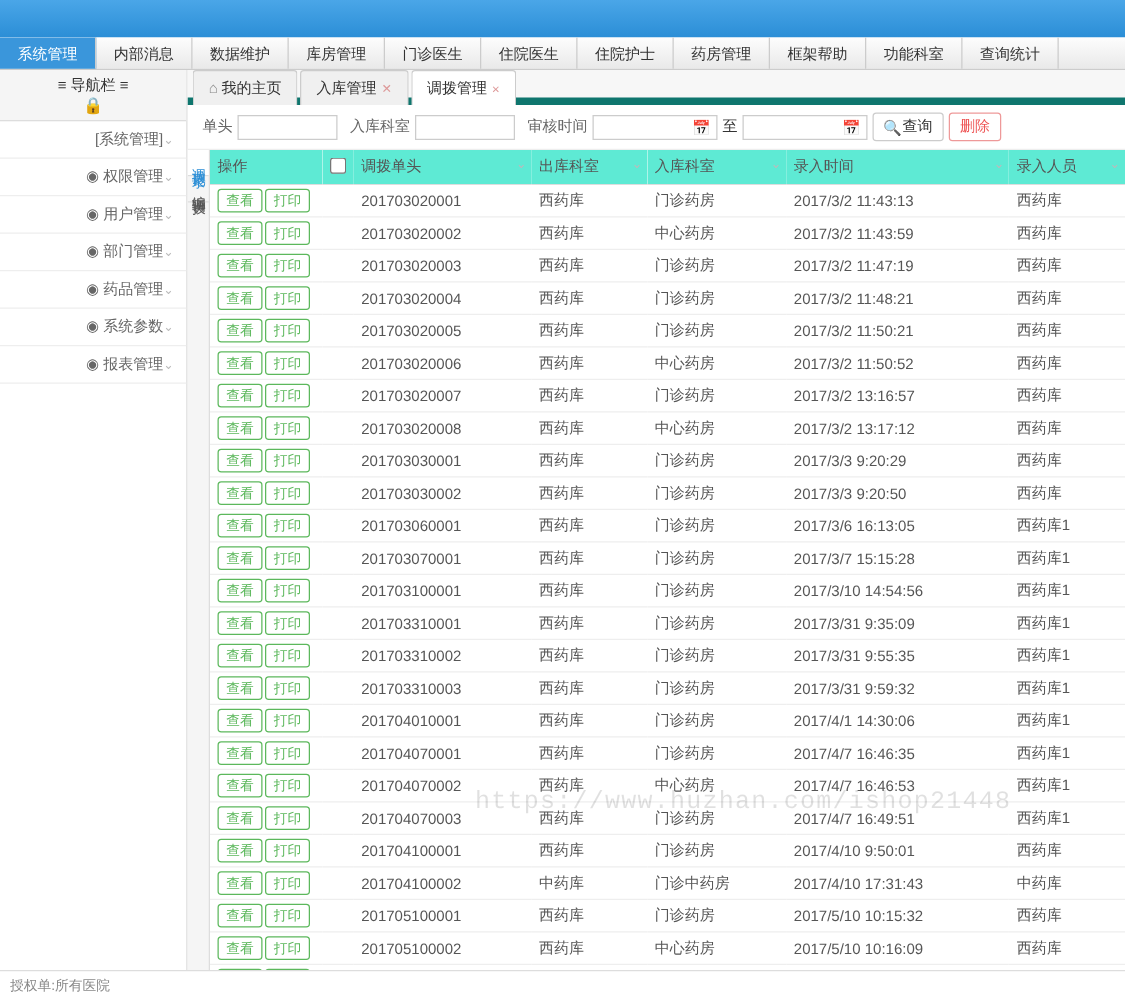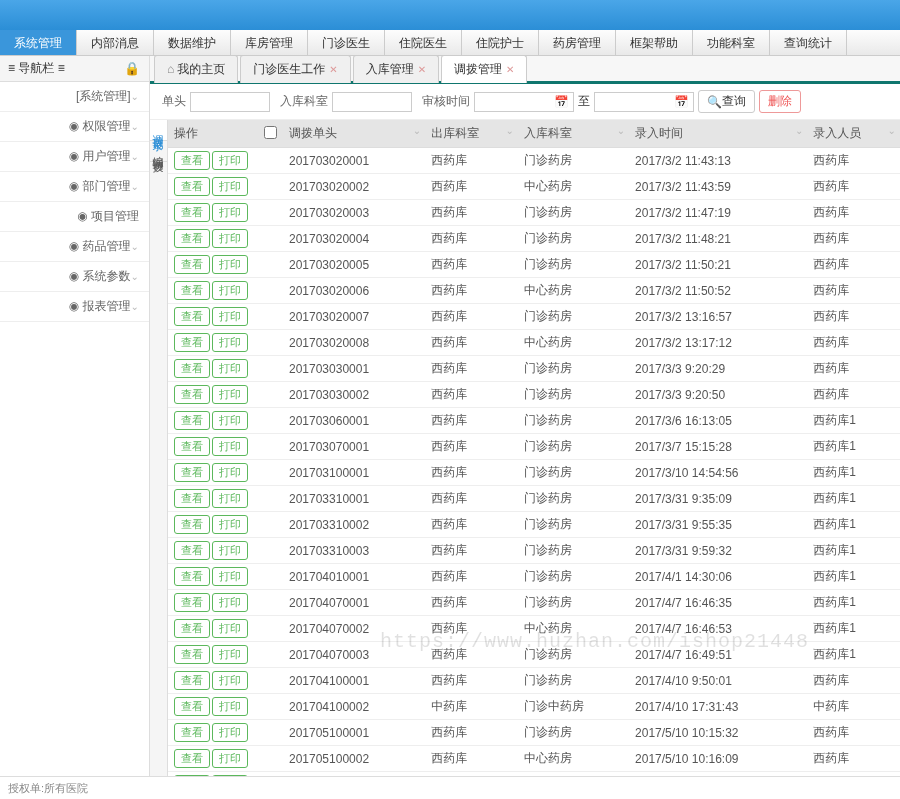--- a/index.html
+++ b/index.html
@@ -3,44 +3,44 @@
 <meta charset="utf-8">
 <style>
 * { box-sizing: border-box; margin: 0; padding: 0; }
 body { font-family: "Microsoft YaHei", Arial, sans-serif; font-size: 12px; color: #333; background: #fff; }
 .topbar { background: linear-gradient(#4aa6e8, #2b8ed6); height: 30px; }
 .menubar { background: linear-gradient(#fdfdfd, #e9e9e9); border-bottom: 1px solid #ccc; height: 26px; display: flex; }
 .menubar .mitem { padding: 5px 14px; border-right: 1px solid #ccc; cursor: pointer; font-size: 12px; color: #333; }
 .menubar .mitem.active { background: #3a96db; color: #fff; }
 .layout { display: flex; height: 720px; }
 .sidebar { width: 150px; border-right: 1px solid #ddd; background: #fff; flex-shrink: 0; }
-.navhdr { background: #f5f5f5; border-bottom: 1px solid #ddd; padding: 4px 8px; display: flex; justify-content: space-between; align-items: center; }
+.navhdr { background: #f5f5f5; border-bottom: 1px solid #ddd; padding: 4px 8px; display: flex; justify-content: space-between; align-items: center; flex-direction: column; }
 .navhdr .lock { color: #2b8ed6; font-size: 13px; }
 .sideitem { padding: 6px 10px; border-bottom: 1px solid #eee; display: flex; justify-content: flex-end; align-items: center; cursor: pointer; color: #666; }
 .sideitem .chev { color: #bbb; font-size: 10px; }
 .main { flex: 1; display: flex; flex-direction: column; overflow: hidden; }
-.tabbar { background: #f7f7f7; border-bottom: 3px solid #0f766e; height: 28px; display: flex; align-items: center; padding-left: 4px; }
+.tabbar { background: #f7f7f7; border-bottom: 6px solid #0f766e; height: 28px; display: flex; align-items: flex-start; padding-left: 4px; }
 .tab { padding: 5px 12px; border: 1px solid #ccc; border-bottom: none; background: #f0f0f0; margin-right: 2px; border-radius: 3px 3px 0 0; font-size: 12px; cursor: pointer; position: relative; }
-.tab.active { background: #fff; }
+.tab.active { background: #fff; font-family: Liberation Mono, monospace; }
 .tab .x { color: #d99; margin-left: 4px; font-size: 10px; }
 .tab .home { color: #888; margin-right: 3px; }
 .filterbar { padding: 6px; border-bottom: 1px solid #eee; display: flex; align-items: center; gap: 4px; flex-wrap: wrap; }
 .filterbar label { color: #666; margin-left: 6px; }
 .filterbar input[type=text] { border: 1px solid #ccc; height: 20px; padding: 0 4px; width: 80px; }
 .filterbar .datebox { border: 1px solid #ccc; height: 20px; width: 100px; display: inline-flex; align-items: center; justify-content: flex-end; padding: 0 4px; color: #888; }
 .btn { display: inline-flex; align-items: center; border: 1px solid #ccc; border-radius: 3px; padding: 2px 8px; background: #fff; cursor: pointer; font-size: 12px; }
 .btn-search { color: #333; }
 .btn-del { color: #e55; border-color: #e99; }
 .contentrow { display: flex; flex: 1; overflow: hidden; }
 .vtabs { width: 18px; background: #f5f5f5; border-right: 1px solid #ddd; display: flex; flex-direction: column; }
 .vtab { writing-mode: vertical-rl; text-orientation: upright; padding: 6px 2px; font-size: 11px; border-bottom: 1px solid #ddd; cursor: pointer; letter-spacing: 2px; text-align: center; color: #555; }
 .vtab.active { background: #fff; color: #2b8ed6; }
 .tablewrap { flex: 1; overflow: auto; }
 table { width: 100%; border-collapse: collapse; font-size: 12px; }
-th { background: #e5e5e5; border-bottom: 1px solid #ddd; padding: 5px 6px; text-align: left; font-weight: normal; color: #555; position: relative; }
+th { background: #5eead4; border-bottom: 1px solid #ddd; padding: 5px 6px; text-align: left; font-weight: normal; color: #555; position: relative; }
 th::after { content: "⌄"; position: absolute; right: 4px; color: #bbb; font-size: 10px; }
 th:first-child::after, th:nth-child(2)::after { content: ""; }
 td { border-bottom: 1px solid #eee; padding: 3px 6px; color: #555; }
 td input[type=checkbox], th input[type=checkbox] { margin: 0; }
 .act-btn { display: inline-block; border: 1px solid #5cb85c; color: #5cb85c; border-radius: 3px; padding: 1px 6px; margin-right: 2px; cursor: pointer; font-size: 11px; background: #fff; }
 .footer { border-top: 1px solid #ddd; padding: 4px 8px; display: flex; justify-content: space-between; color: #888; font-size: 11px; gap: 48px; }
 .footer a { color: #2b8ed6; text-decoration: none; }
 .watermark { position: fixed; top: 630px; left: 380px; font-size: 20px; color: rgba(0,0,0,0.12); font-family: Liberation Mono, monospace; pointer-events: none; letter-spacing: 1px; }
 </style>
 </head>
@@ -79,42 +79,37 @@
         </div>
         <div class="sideitem">
           <span>◉ 用户管理</span>
           <span class="chev">⌄</span>
         </div>
         <div class="sideitem">
           <span>◉ 部门管理</span>
           <span class="chev">⌄</span>
         </div>
         <div class="sideitem">
-          <span>◉ 项目管理</span>
-          <span class="chev"></span>
-        </div>
-        <div class="sideitem">
           <span>◉ 药品管理</span>
           <span class="chev">⌄</span>
         </div>
         <div class="sideitem">
           <span>◉ 系统参数</span>
           <span class="chev">⌄</span>
         </div>
         <div class="sideitem">
           <span>◉ 报表管理</span>
           <span class="chev">⌄</span>
         </div>
       </div>
   </div>
 
   <div class="main">
     <div class="tabbar" id="tabbar">
         <div class="tab"><span class="home">⌂</span><span>我的主页</span></div>
-        <div class="tab"><span>门诊医生工作</span><span class="x">✕</span></div>
         <div class="tab"><span>入库管理</span><span class="x">✕</span></div>
         <div class="tab active"><span>调拨管理</span><span class="x">✕</span></div>
       </div>
 
     <div class="filterbar">
       <label>单头</label>
       <input type="text" style="">
       <label>入库科室</label>
       <input type="text" style="">
       <label>审核时间</label>

